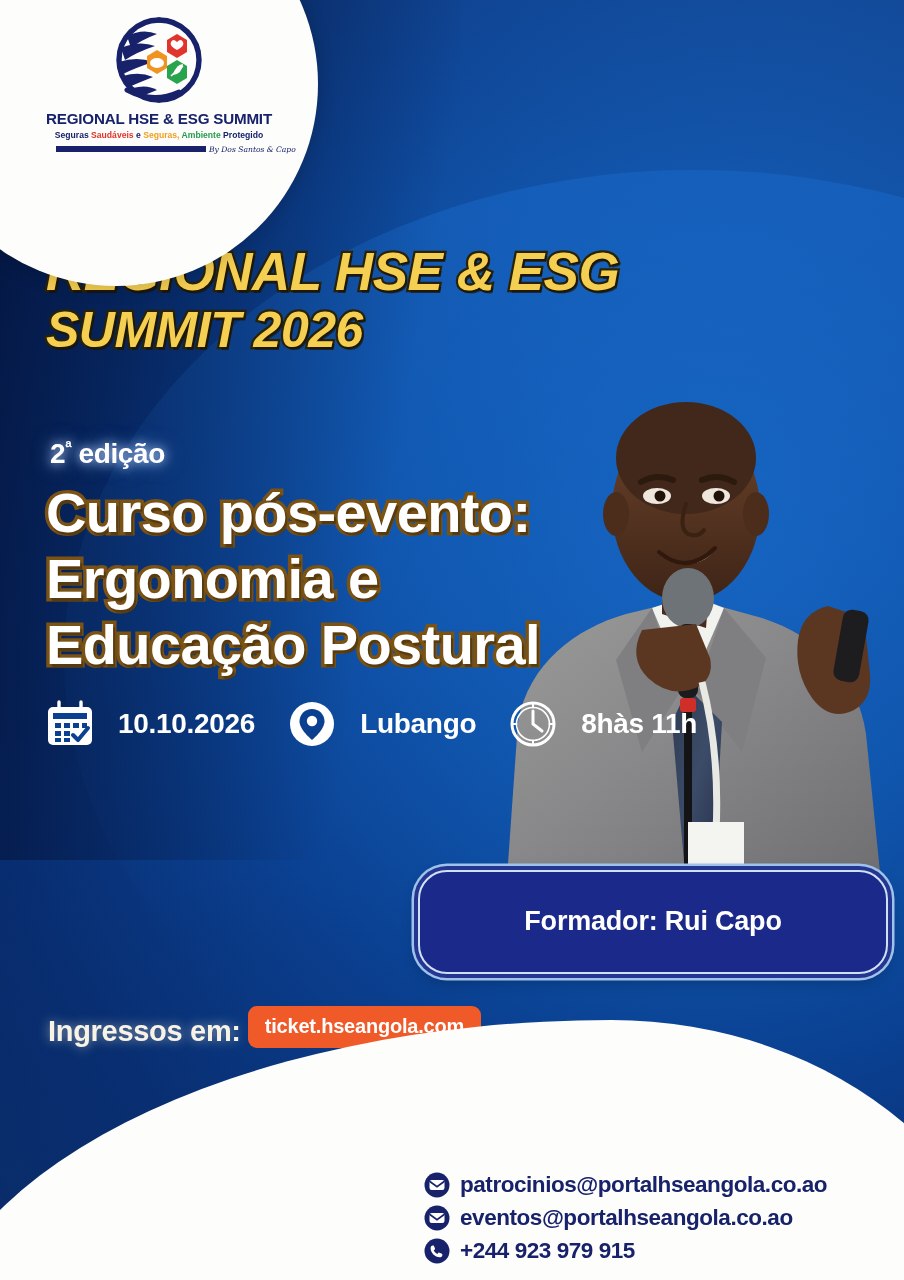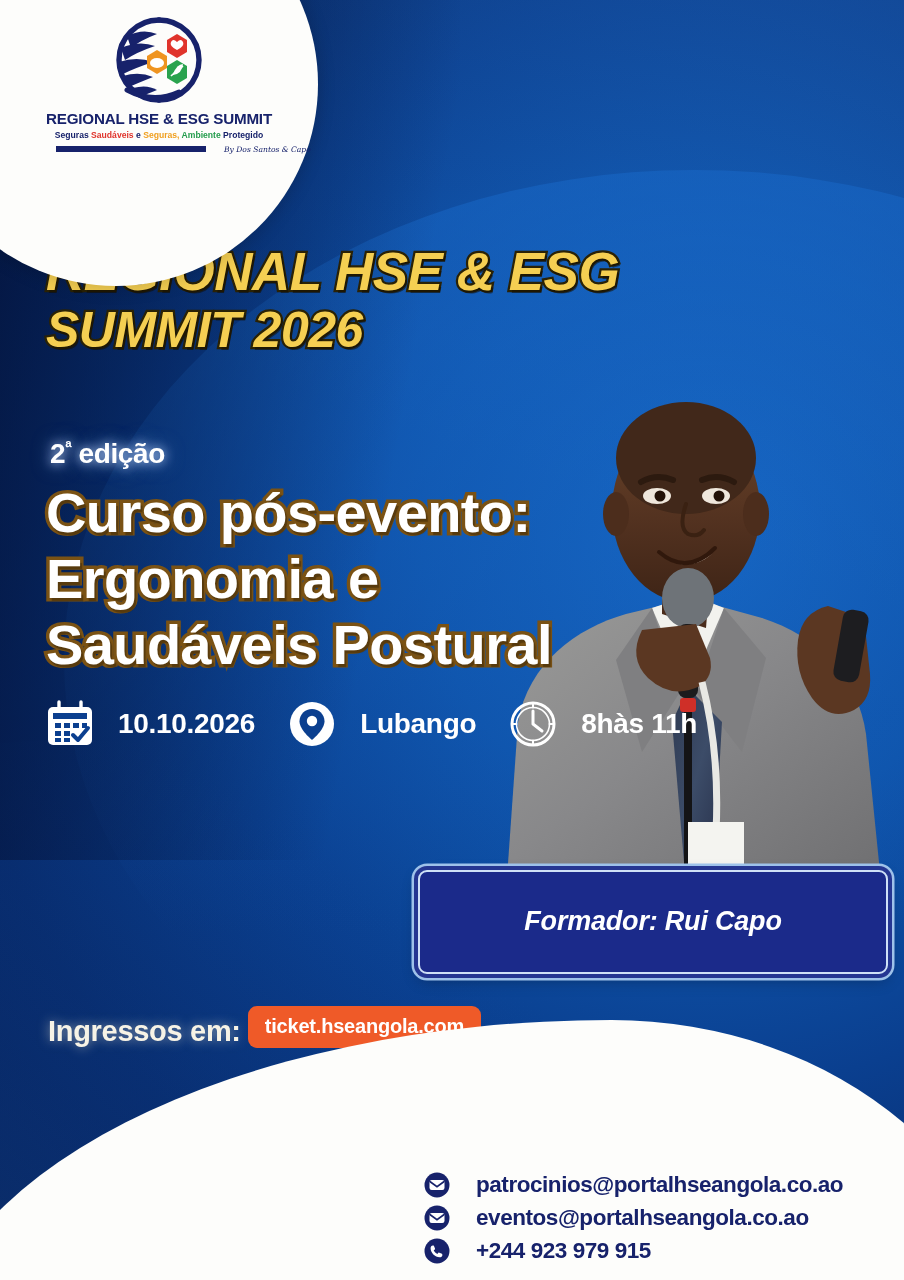--- a/index.html
+++ b/index.html
@@ -57,21 +57,21 @@
   }
   .logo-tag{ font-size:8.6px; font-weight:bold; margin-top:2.5px; white-space:nowrap; }
   .logo-tag .c-navy{color:#17226b;} .logo-tag .c-red{color:#e0342c;}
   .logo-tag .c-orange{color:#f0a021;} .logo-tag .c-green{color:#239c4c;}
   .logo-rule{
     margin:5px auto 0; width:206px; display:flex; align-items:center; gap:3px;
   }
   .logo-rule .bar{ flex:0 0 150px; height:6px; background:#17226b; }
   .logo-rule .by{
     font-family:"DejaVu Serif", serif; font-style:italic; font-size:7.6px;
-    color:#17226b; white-space:nowrap;margin-left:15px;
+    color:#17226b; white-space:nowrap;
   }
 
   
   .photo{ position:absolute; left:466px; top:392px; width:438px; height:500px; overflow:hidden; }
   .photo svg{ display:block; width:100%; height:100%; }
 
   
   .headline{ position:absolute; left:46px; top:244px; width:640px; }
   .headline .l1, .headline .l2{
     font-weight:bold; font-style:italic; color:#f5cf52;
@@ -103,24 +103,24 @@
   
   .info{ position:absolute; left:44px; top:698px; display:flex; gap:31px; }
   .info-row{ display:flex; align-items:center; gap:22px; }
   .info-icon{ width:52px; height:52px; flex:0 0 52px; display:flex; align-items:center; justify-content:center; }
   .info-icon svg{ display:block; }
   .info-text{ font-size:28px; font-weight:bold; color:#fff; letter-spacing:-.3px; }
 
   
   .trainer{
     position:absolute; left:418px; top:870px; width:470px; height:104px;
-    border-radius:9px; background:#1b2a8a;
+    border-radius:29px; background:#1b2a8a;
     border:2.5px solid #cfe1f7;
     box-shadow:0 0 0 4px rgba(27,42,138,.92), 0 0 0 6.5px #9ec2ea, 0 6px 16px rgba(0,0,0,.3);
-    display:flex; flex-direction:column; align-items:center; justify-content:center;font-style:italic;
+    display:flex; flex-direction:column; align-items:center; justify-content:center;
   }
   .trainer div{ font-size:27px; font-weight:bold; color:#fff; line-height:1.18; letter-spacing:-.2px; }
 
   
   .tickets{ position:absolute; left:48px; top:1006px; display:flex; align-items:flex-end; gap:7px; }
   .tickets-label{
     font-size:29px; font-weight:bold; color:#f7f3e6; letter-spacing:-.3px;
     text-shadow:0 0 12px rgba(255,248,220,.55);
   }
   .tickets-pill{
@@ -132,21 +132,21 @@
   .footer-blob{
     position:absolute; right:-120px; bottom:-300px;
     width:1100px; height:560px; background:#fdfdfb;
     border-top-left-radius:100% 100%;
     border-top-right-radius:60% 100%;
   }
   .footer-blob2{
     position:absolute; right:0; bottom:0; width:700px; height:140px; background:#fdfdfb;
   }
   .contacts{ position:absolute; left:424px; bottom:16px; display:flex; flex-direction:column; gap:7px; }
-  .contact-row{ display:flex; align-items:center; gap:26px; }
+  .contact-row{ display:flex; align-items:center; gap:10px; }
   .contact-row svg{ display:block; flex:0 0 auto; }
   .contact-text{ font-size:22.5px; font-weight:bold; color:#17226b; letter-spacing:-.45px; white-space:nowrap; }
 </style>
 </head>
 <body>
 
 <div class="poster">
 
   <div class="sheen-right"></div>
   <div class="sheen-arc"></div>
@@ -221,21 +221,21 @@
     <div class="l2">SUMMIT 2026</div>
   </div>
 
   <div class="edition">
     <span>2</span><sup>ª</sup><span> edição</span>
   </div>
 
   <div class="course">
     <div>Curso pós-evento:</div>
     <div>Ergonomia e</div>
-    <div>Saudáveis Postural</div>
+    <div>Educação Postural</div>
   </div>
 
   <div class="info">
 
     <div class="info-row">
       <span class="info-icon">
         <svg width="50" height="50" viewBox="0 0 50 50">
           <rect x="3" y="8" width="44" height="38" rx="5" fill="#fff"></rect>
           <rect x="8" y="14" width="34" height="6" fill="#0b3f8f"></rect>
           <path d="M14 3 v9 M36 3 v9" stroke="#fff" stroke-width="3.4" stroke-linecap="round" fill="none"></path>

